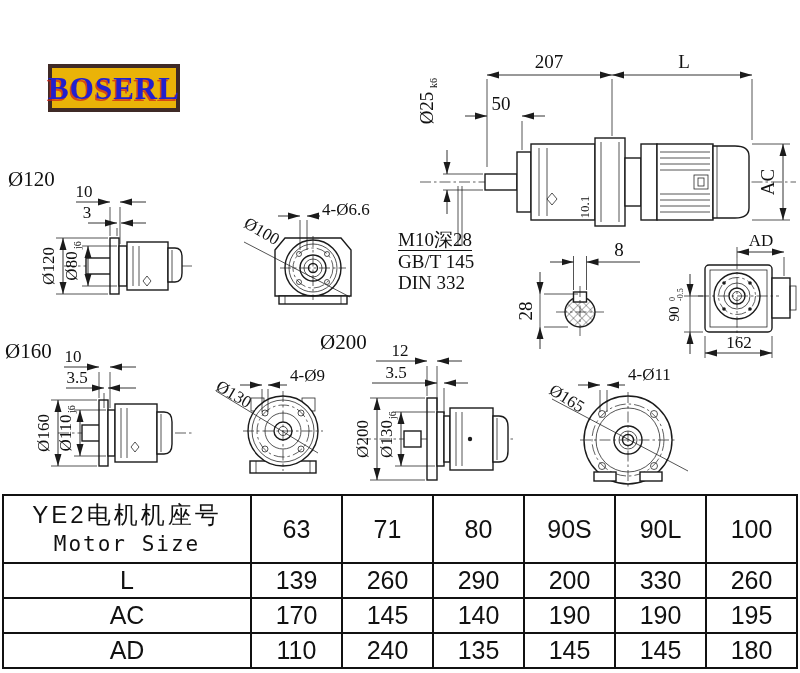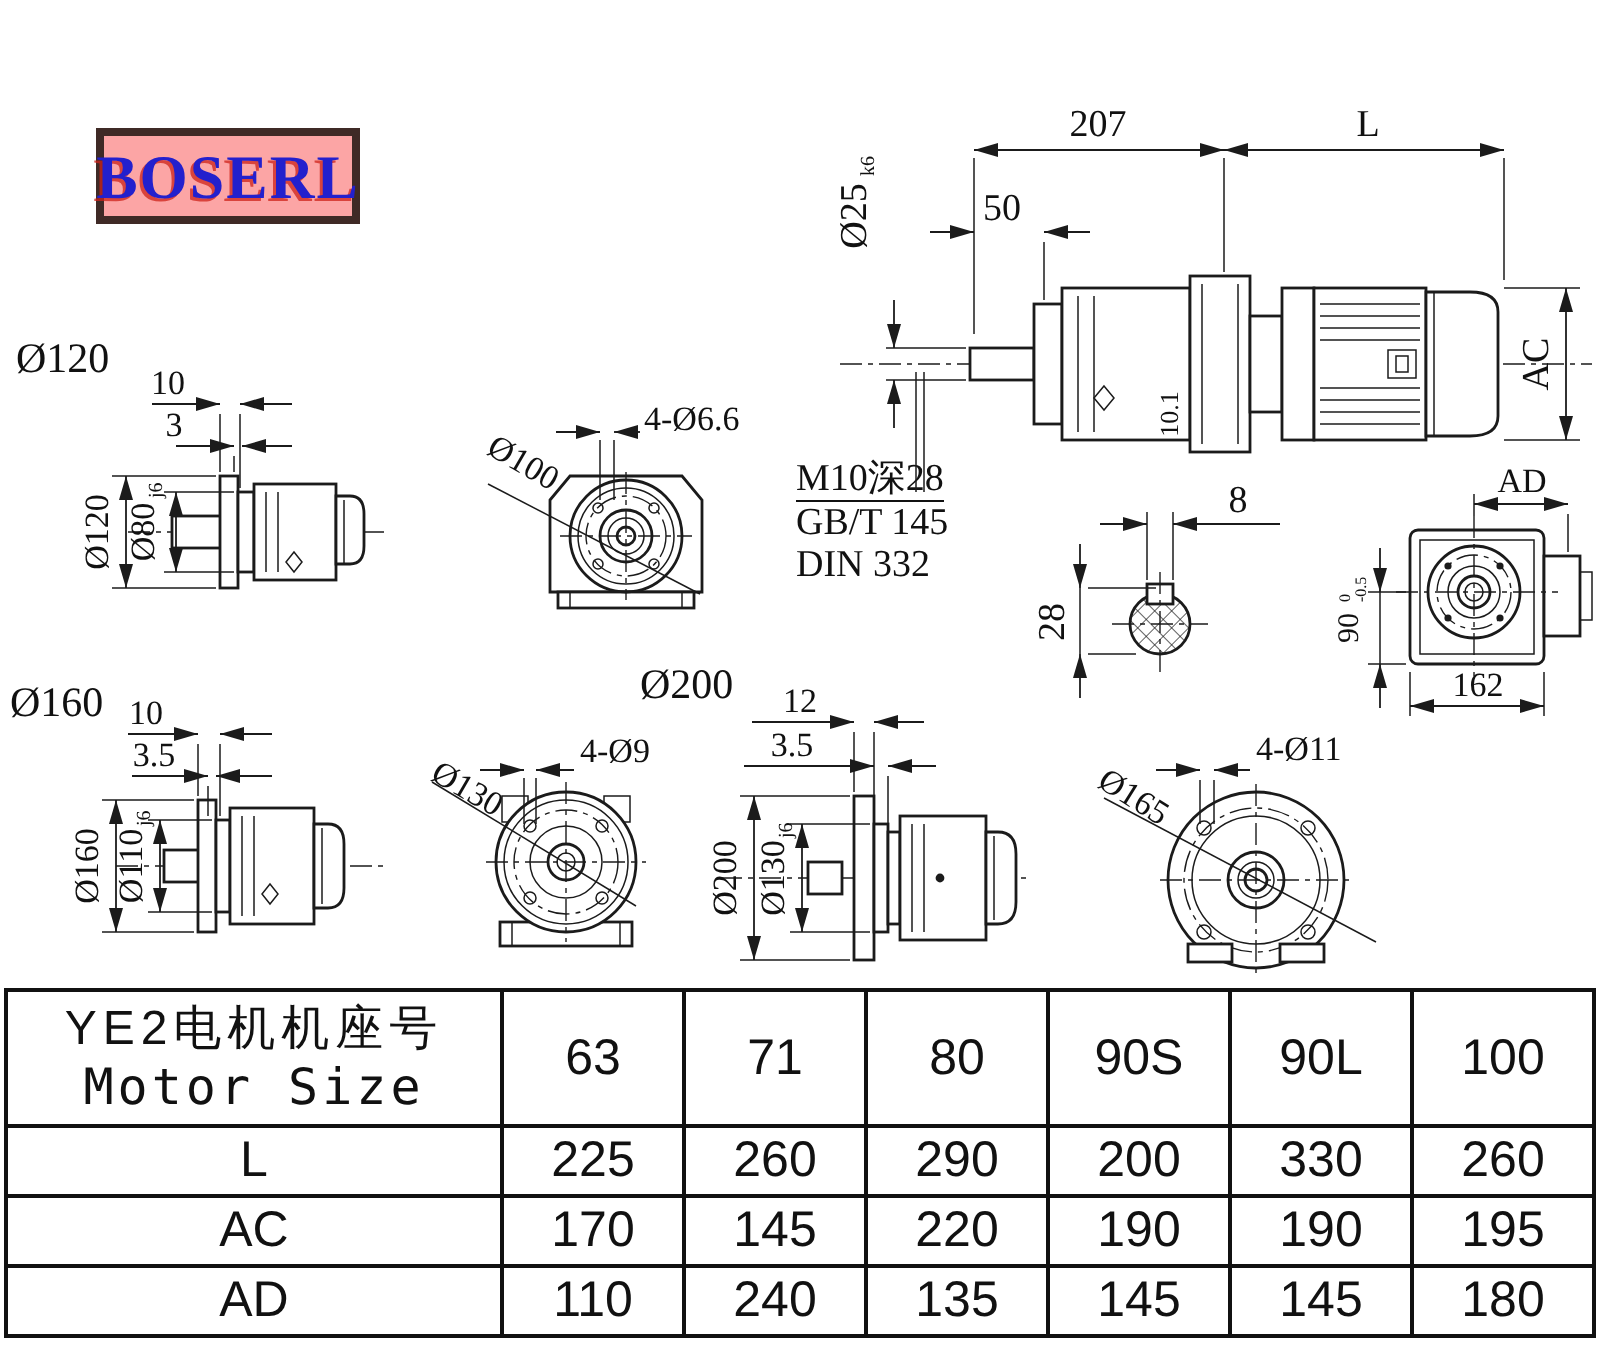--- a/index.html
+++ b/index.html
@@ -1,41 +1,41 @@
 <!DOCTYPE html>
 <html><head>
 <meta charset="utf-8">
 <style>
   html,body{margin:0;padding:0;background:#fff;}
   .canvas{position:relative;width:800px;height:673px;background:#ffffff;overflow:hidden;
           font-family:"Liberation Serif", serif;}
   .page-title{position:absolute;left:52px;top:12px;font-size:31px;font-weight:bold;color:#101010;
           letter-spacing:3px;white-space:nowrap;font-family:"Liberation Serif", serif;}
   .logo-box{position:absolute;left:48px;top:64px;width:124px;height:40px;border:4px solid #3f2a26;
-          background:#fca5a5;display:flex;align-items:center;justify-content:center;}
+          background:#eab308;display:flex;align-items:center;justify-content:center;}
   .logo-text{font-family:"Liberation Serif", serif;font-size:31px;font-weight:bold;color:#2320cd;
           text-shadow:-1.5px 1.5px 0 rgba(205,35,25,.75);letter-spacing:1px;line-height:1;}
   .thread-note{position:absolute;left:398px;top:229px;font-size:19px;color:#111;line-height:21px;
           font-family:"Liberation Serif", serif;}
   .thread-note .u{border-bottom:1.5px solid #111;display:inline-block;padding-bottom:0px;}
   svg text{font-family:"Liberation Serif", serif;fill:#111;}
   .ln{stroke:#1b1b1b;stroke-width:1.4;fill:none;}
   .lnw{stroke:#1b1b1b;stroke-width:1.4;fill:#ffffff;}
   .tn{stroke:#1b1b1b;stroke-width:.75;fill:none;}
   .cl{stroke:#1b1b1b;stroke-width:.7;fill:none;stroke-dasharray:11 3 2.5 3;}
   .dl{stroke:#1b1b1b;stroke-width:.9;fill:none;}
   .d{font-size:19px;} .ds{font-size:17px;} .big{font-size:21px;} .sub{font-size:10px;}
   
   .spec-table{position:absolute;left:2px;top:494px;border-collapse:collapse;table-layout:fixed;}
   .spec-table td{border:2px solid #111;text-align:center;vertical-align:middle;padding:0;
           font-family:"Liberation Sans", sans-serif;font-size:25px;color:#111;}
   .spec-table .hdr{width:246px;}
   .spec-table .c{width:89px;border-radius:26px;}
   .hcn{font-family:"Liberation Sans", sans-serif;font-size:24px;letter-spacing:3px;line-height:30px;}
-  .hen{font-family:"DejaVu Sans Mono", monospace;font-size:25px;letter-spacing:2px;line-height:28px;}
+  .hen{font-family:"DejaVu Sans Mono", monospace;font-size:21px;letter-spacing:2px;line-height:28px;}
   .rowh{height:68px;} .rowd{height:35px;}
 </style>
 </head>
 <body>
 
 <div class="canvas">
 
 
   <div class="logo-box">
     <span class="logo-text">BOSERL</span>
@@ -383,32 +383,32 @@
       </td>
       <td class="c">63</td>
       <td class="c">71</td>
       <td class="c">80</td>
       <td class="c">90S</td>
       <td class="c">90L</td>
       <td class="c">100</td>
     </tr>
     <tr class="rowd">
       <td>L</td>
-      <td>225</td>
+      <td>139</td>
       <td>260</td>
       <td>290</td>
       <td>200</td>
       <td>330</td>
       <td>260</td>
     </tr>
     <tr class="rowd">
       <td>AC</td>
       <td>170</td>
       <td>145</td>
-      <td>220</td>
+      <td>140</td>
       <td>190</td>
       <td>190</td>
       <td>195</td>
     </tr>
     <tr class="rowd">
       <td>AD</td>
       <td>110</td>
       <td>240</td>
       <td>135</td>
       <td>145</td>

